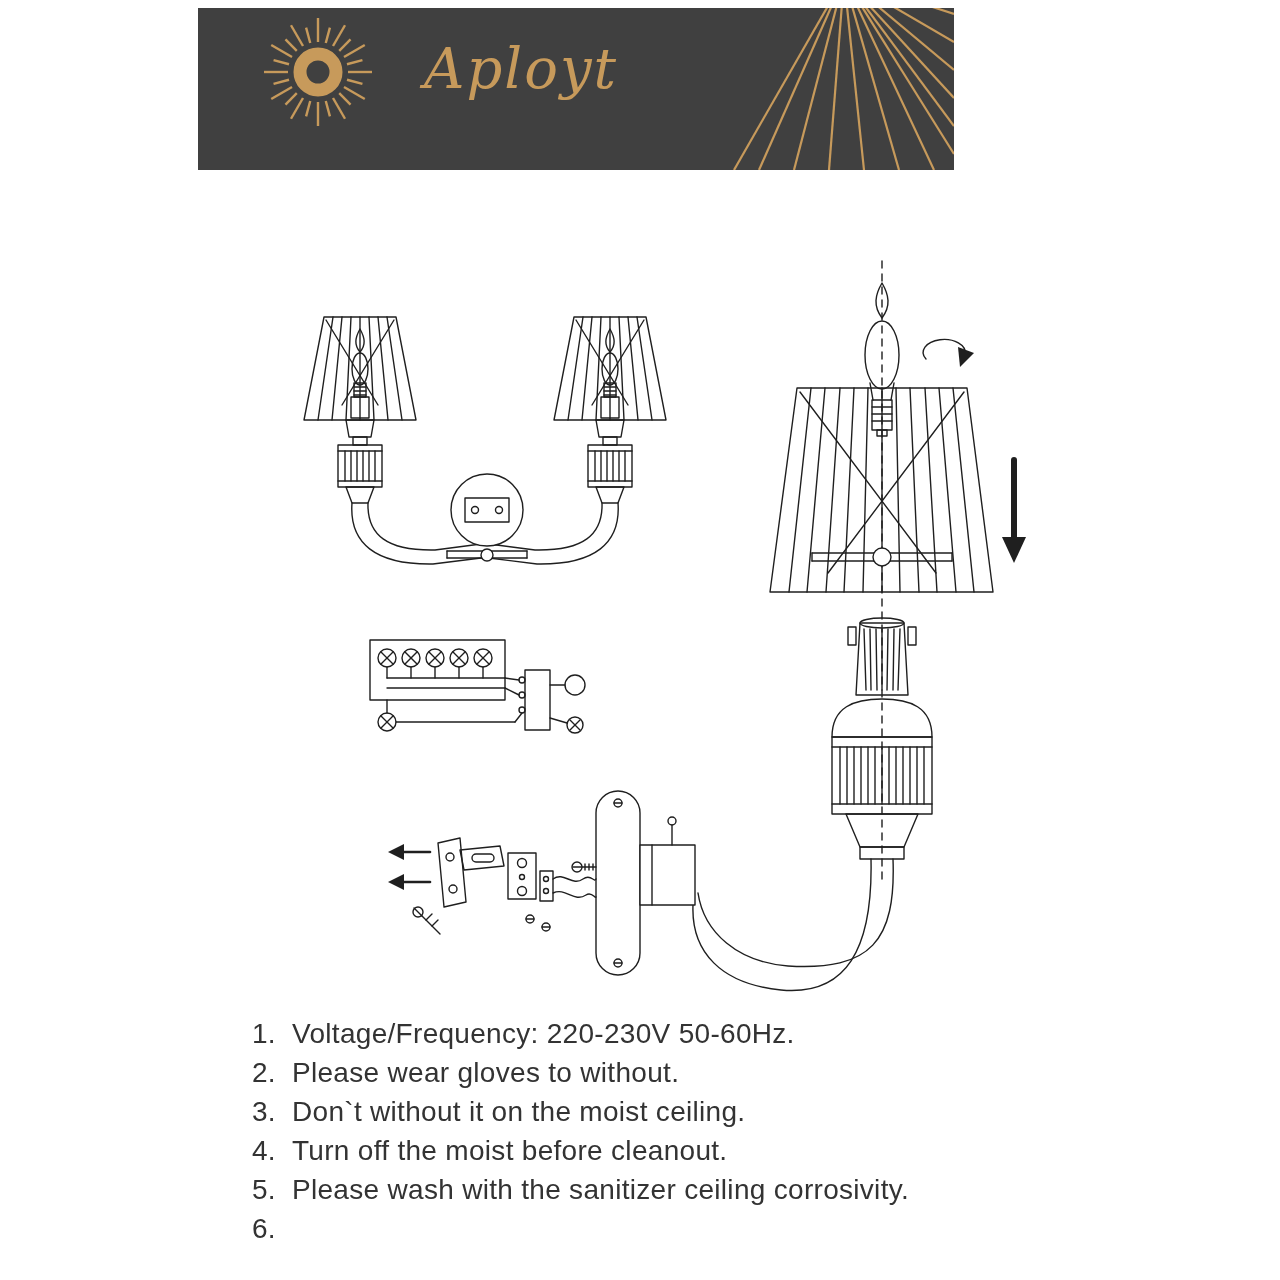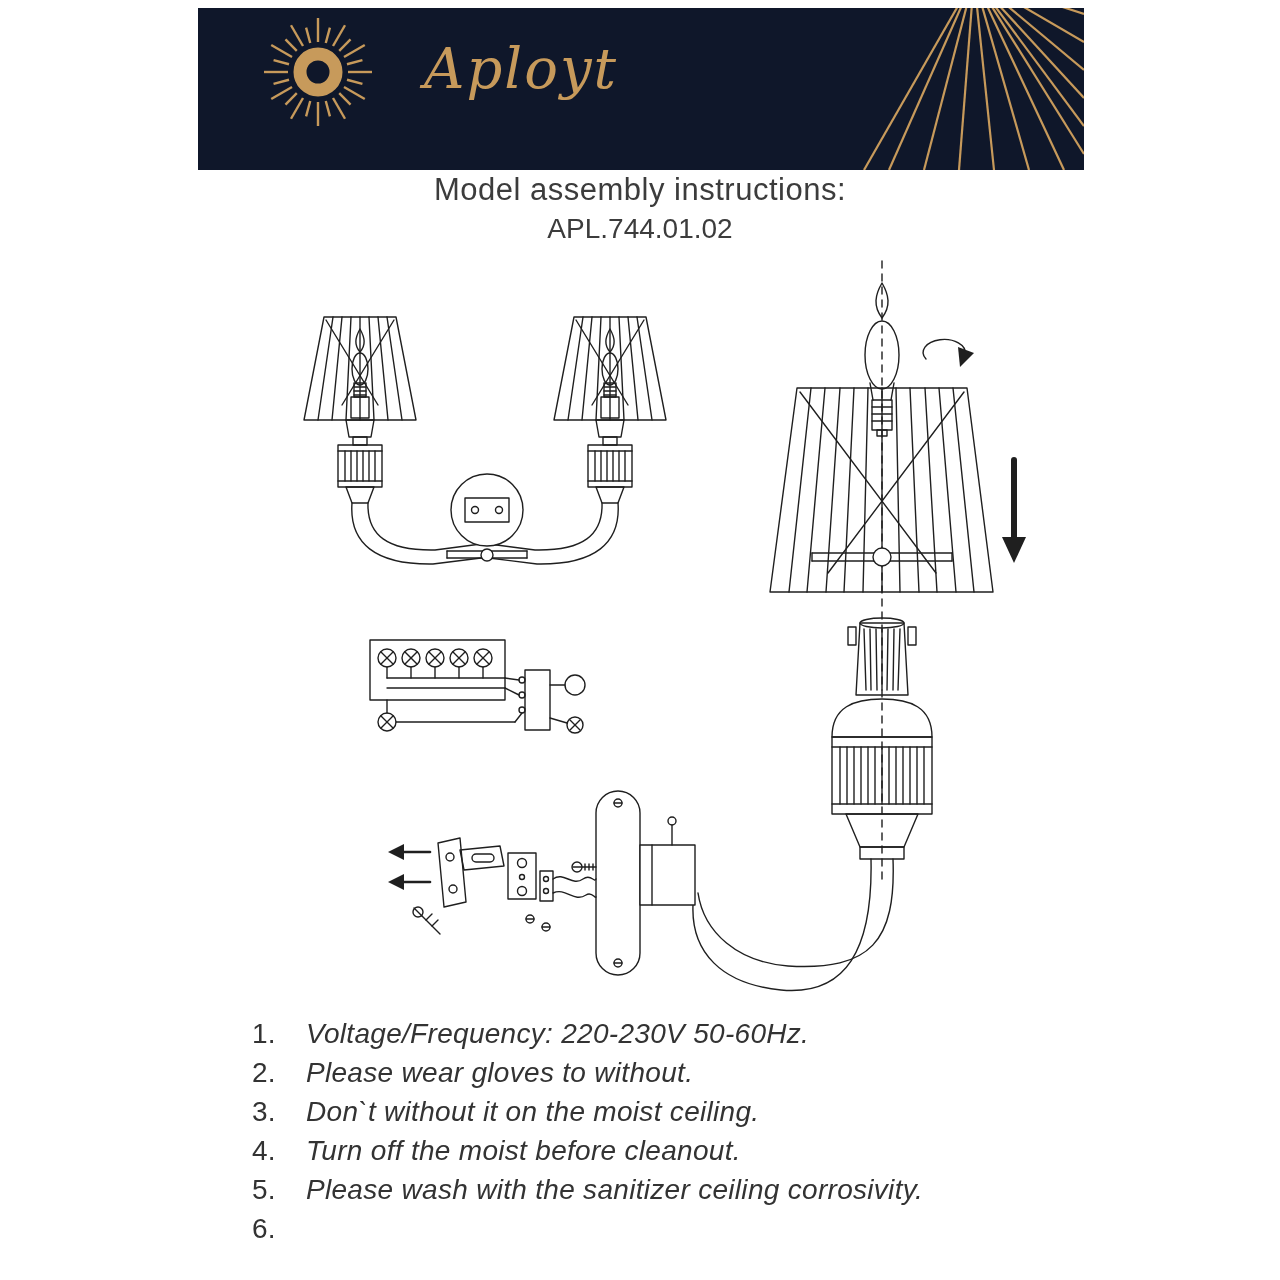--- a/index.html
+++ b/index.html
@@ -1,20 +1,20 @@
 <!DOCTYPE html>
 <html><head>
 <meta charset="utf-8">
 <style>
   html,body{margin:0;padding:0;background:#ffffff;}
   .page{position:relative;width:1280px;height:1280px;background:#fff;overflow:hidden;
         font-family:"Liberation Sans","DejaVu Sans",sans-serif;color:#333;}
 
   
-  .header{position:absolute;left:198px;top:8px;width:886px;height:162px;background:#0f172a;}
+  .header{position:absolute;left:198px;top:8px;width:756px;height:162px;background:#404040;}
   .logo-svg{position:absolute;left:50px;top:0;width:140px;height:140px;}
   .brand{position:absolute;left:226px;top:28px;font-family:"DejaVu Serif","Liberation Serif",serif;
          font-style:italic;font-size:56px;color:#c79a5b;letter-spacing:2px;}
   .rays-svg{position:absolute;right:0;top:0;width:360px;height:162px;}
   .gold{stroke:#c79a5b;fill:none;}
 
   
   .title-wrap{position:absolute;left:0;top:172px;width:1280px;text-align:center;color:#3c3c3c;}
   .title-line1{font-size:31px;letter-spacing:.5px;}
   .title-line2{font-size:28px;margin-top:5px;}
@@ -28,21 +28,21 @@
   .diagram .thick2{stroke-width:2.6;}
   .diagram .dash{stroke-dasharray:7 6;}
   #dg-sconce{left:285px;top:305px;}
   #dg-wiring{left:365px;top:630px;}
   #dg-exploded{left:380px;top:255px;}
 
   
   .instructions{position:absolute;left:252px;top:1014px;width:860px;}
   .instr-row{display:flex;font-size:28px;line-height:39px;color:#333;letter-spacing:.3px;}
   .instr-num{width:40px;flex:0 0 40px;}
-  .instr-text{margin-left:14px;font-style:italic;}
+  .instr-text{}
 </style>
 </head>
 <body>
 
 <div class="page">
 
   <div class="header">
     <svg class="logo-svg" viewBox="0 0 140 140">
       <g transform="translate(70,64)" stroke="#c79a5b" stroke-width="2.4">
         <line y1="-30" y2="-54" transform="rotate(0)"></line>
@@ -85,24 +85,20 @@
           <line x1="250" y1="-30" x2="305" y2="162"></line>
         <line x1="250" y1="-30" x2="270" y2="162"></line>
           <line x1="250" y1="-30" x2="235" y2="162"></line>
         <line x1="250" y1="-30" x2="200" y2="162"></line>
           <line x1="250" y1="-30" x2="165" y2="162"></line>
         <line x1="250" y1="-30" x2="140" y2="162"></line>
       </g>
     </svg>
   </div>
 
-  <div class="title-wrap">
-    <div class="title-line1">Model assembly instructions:</div>
-    <div class="title-line2">APL.744.01.02</div>
-  </div>
 
   <svg id="dg-sconce" class="diagram" width="385" height="290" viewBox="0 0 385 290">
     <g class="d">
 
       <g>
         <polygon points="39,12 111,12 131,115 19,115"></polygon>
         <line x1="48" y1="12" x2="33" y2="115"></line>
           <line x1="57" y1="12" x2="47" y2="115"></line>
         <line x1="66" y1="12" x2="61" y2="115"></line>
           <line x1="75" y1="12" x2="75" y2="115"></line>

